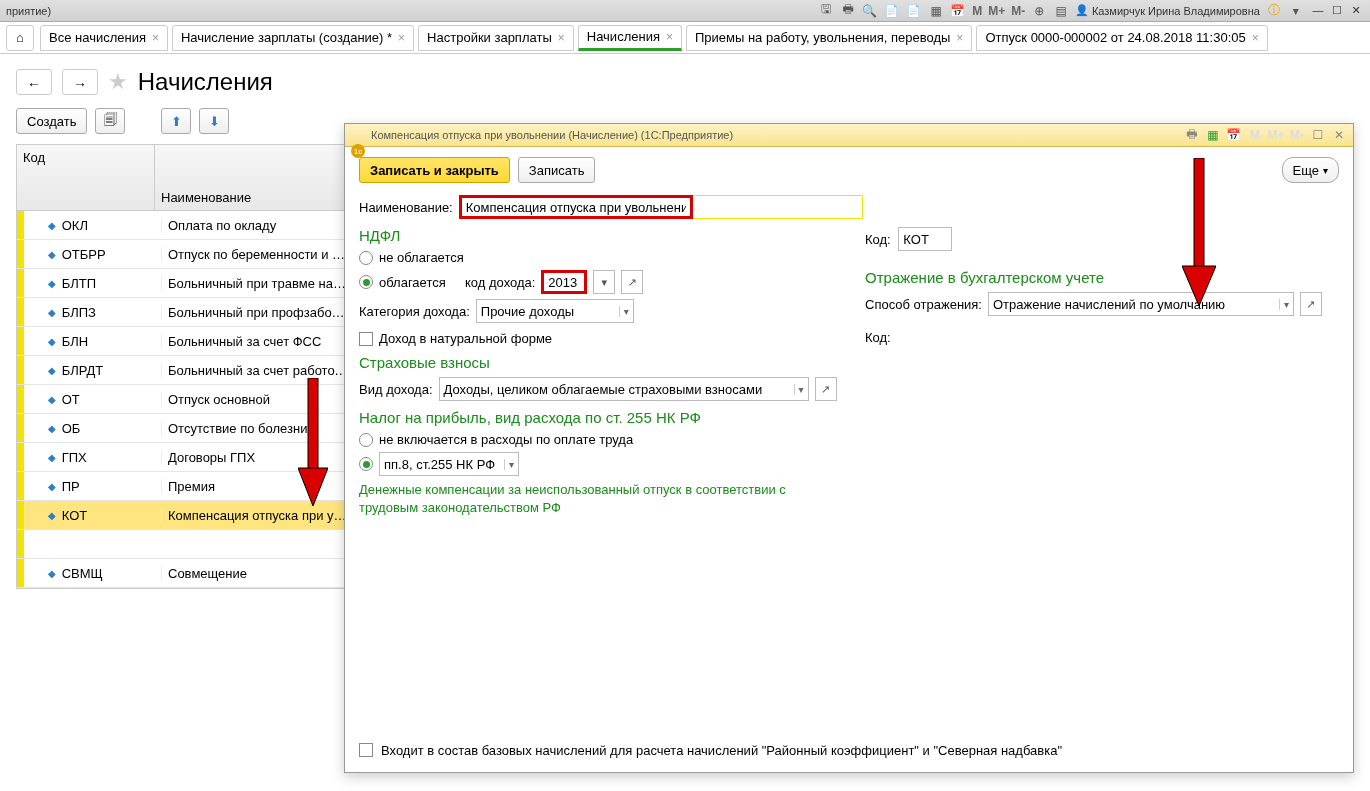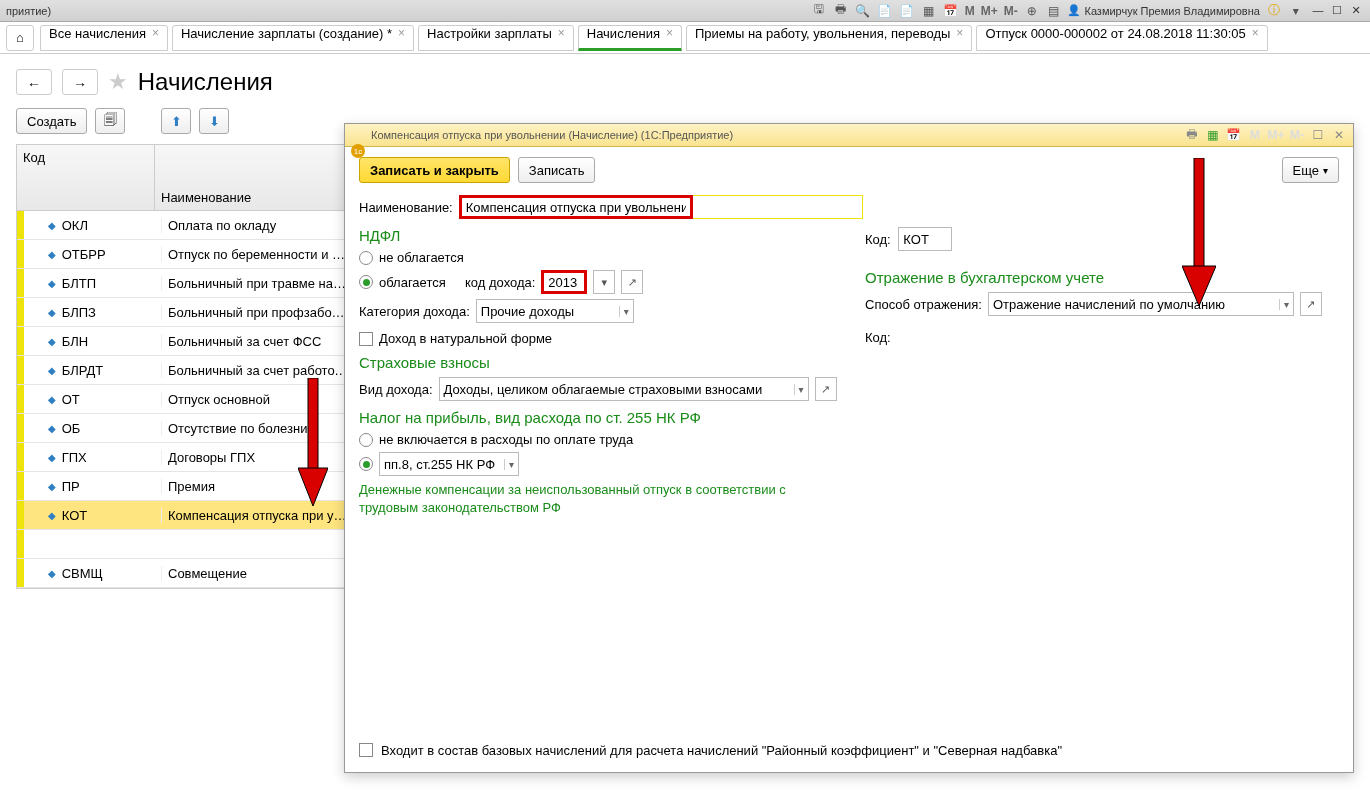--- a/index.html
+++ b/index.html
@@ -10,21 +10,21 @@
   .topbar .tbl { }
   .topbar .tbr { display:flex; align-items:center; gap:6px; }
   .topbar .tbr .ticon { width:16px; height:16px; display:inline-flex; align-items:center; justify-content:center; color:#555; font-size:12px; }
   .topbar .tbr .m { font-weight:bold; color:#666; font-size:12px; }
   .topbar .user { display:flex; align-items:center; gap:3px; color:#333; }
   .topbar .winbtns span { display:inline-block; width:16px; text-align:center; }
   
   
   .tabs { height:32px; background:#fff; border-bottom:1px solid #ccc; display:flex; align-items:center; padding:0 6px; }
   .tab-home { width:28px; height:26px; border:1px solid #ccc; border-radius:3px; display:flex; align-items:center; justify-content:center; margin-right:6px; }
-  .tab { height:26px; border:1px solid #ccc; border-radius:3px 3px 0 0; display:flex; align-items:flex-start; padding:0 8px; margin-right:4px; background:#fff; gap:6px; white-space:nowrap; }
+  .tab { height:26px; border:1px solid #ccc; border-radius:3px 3px 0 0; display:flex; align-items:center; padding:0 8px; margin-right:4px; background:#fff; gap:6px; white-space:nowrap; }
   .tab.active { border-bottom:3px solid #2aa02a; padding-bottom:0; }
   .tab .x { color:#999; font-size:12px; }
   
   
   .pagehdr { display:flex; align-items:center; gap:10px; padding:14px 16px 6px 16px; }
   .navbtn { width:36px; height:26px; border:1px solid #ccc; border-radius:3px; display:flex; align-items:center; justify-content:center; font-size:14px; }
   .star { color:#ccc; font-size:22px; }
   .page-title { font-size:24px; font-weight:normal; }
   
   
@@ -53,21 +53,21 @@
   .dialog { position:absolute; left:344px; top:123px; width:1010px; height:650px; background:#fff; border:1px solid #999; box-shadow:0 4px 12px rgba(0,0,0,0.2); }
   .dlg-title { height:23px; background:linear-gradient(#fff2c4,#f9e48f); border-bottom:1px solid #d2b64f; display:flex; align-items:center; padding:0 6px; font-size:11px; color:#555; justify-content:space-between; }
   .dlg-title .l { display:flex; align-items:center; gap:6px; }
   .dlg-title .logo { width:14px; height:14px; background:#e2a000; border-radius:50%; display:flex; align-items:center; justify-content:center; font-size:8px; color:#fff; font-weight:normal;margin-top:32px; }
   .dlg-title .r { display:flex; gap:5px; align-items:center; }
   .dlg-title .r span { width:16px; height:16px; display:inline-flex; align-items:center; justify-content:center; color:#888; font-size:12px; }
   
   .dlg-body { padding:10px 14px; position:relative; height:calc(100% - 23px); }
   .dlg-h { font-size:19px; font-weight:bold; margin:2px 0 10px 0; }
   .dlg-topbtns { display:flex; gap:8px; align-items:center; margin-bottom:12px; }
-  .btn.more { margin-left:auto; }
+  .btn.more { margin-left:auto;border-radius:11px; }
   
   .formrow { display:flex; align-items:center; gap:6px; margin-bottom:8px; font-size:13px; }
   .formrow label { white-space:nowrap; }
   .txt { height:24px; border:1px solid #bbb; padding:0 4px; font-size:13px; }
   .hl-red { border:3px solid #d90000 !important; }
   .section-title { color:#1a8c1a; font-size:15px; margin:6px 0 6px 0; }
   .radio { display:flex; align-items:center; gap:6px; margin:5px 0; }
   .rdot { width:14px; height:14px; border:1px solid #888; border-radius:50%; display:inline-flex; align-items:center; justify-content:center; }
   .rdot.on::after { content:""; width:7px; height:7px; background:#2a9c2a; border-radius:50%; }
   .cbx { width:14px; height:14px; border:1px solid #888; display:inline-block; }
@@ -95,21 +95,21 @@
     <span class="ticon">🔍</span>
     <span class="ticon">📄</span>
     <span class="ticon">📄</span>
     <span class="ticon">▦</span>
     <span class="ticon">📅</span>
     <span class="m">M</span>
     <span class="m">M+</span>
     <span class="m">M-</span>
     <span class="ticon">⊕</span>
     <span class="ticon">▤</span>
-    <span class="user">👤 <span>Казмирчук Премия Владимировна</span></span>
+    <span class="user">👤 <span>Казмирчук Ирина Владимировна</span></span>
     <span class="ticon" style="color:#e8a400">ⓘ</span>
     <span class="ticon">▾</span>
     <span class="winbtns">
       <span>—</span>
       <span>☐</span>
       <span>✕</span>
     </span>
   </div>
 </div>
 

